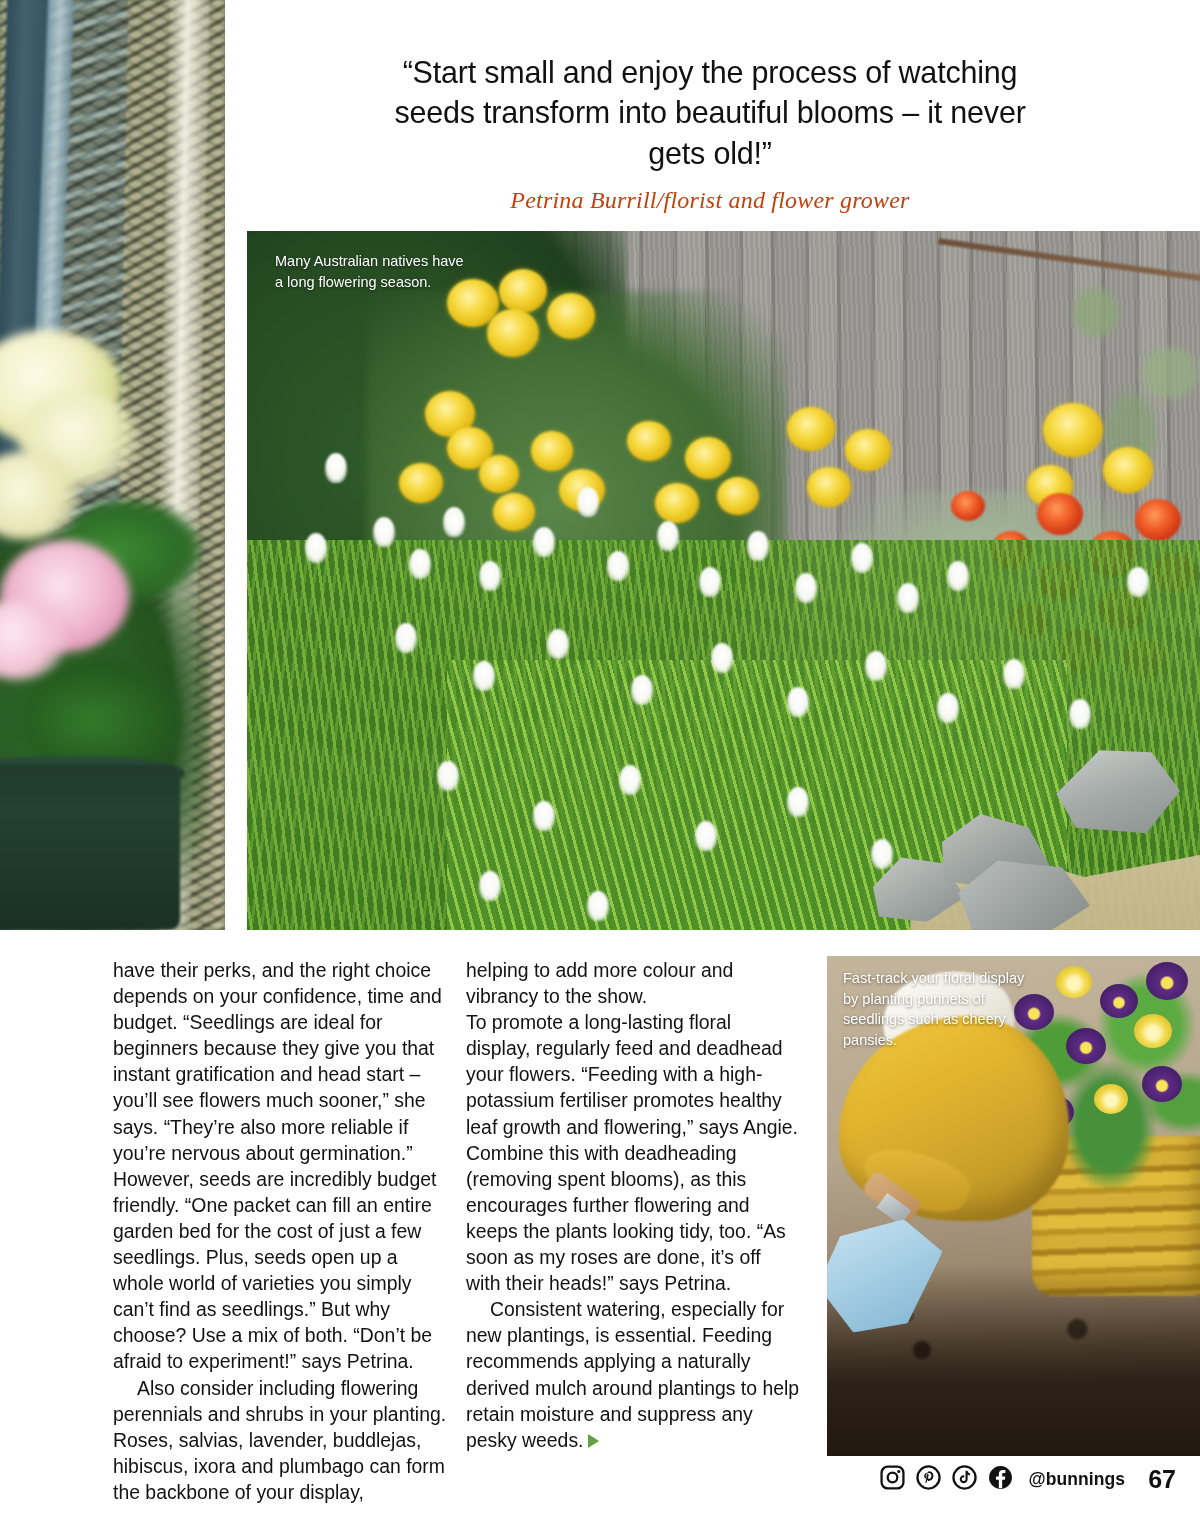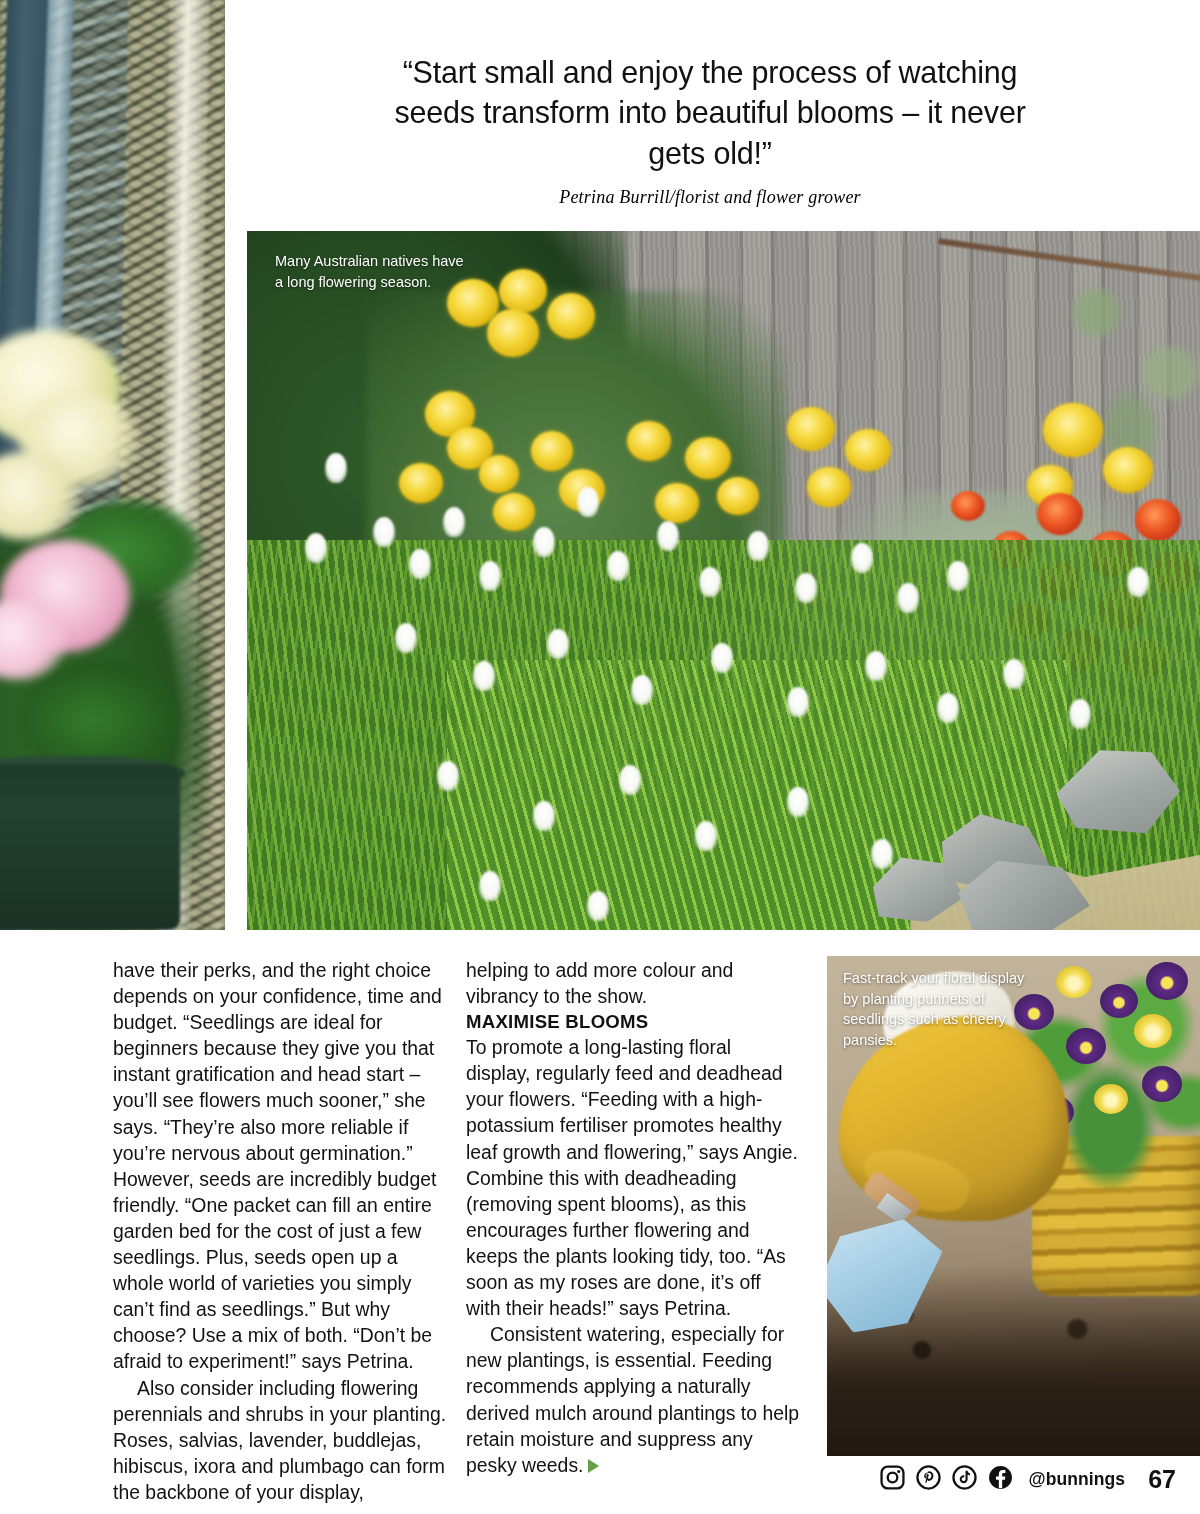--- a/index.html
+++ b/index.html
@@ -113,22 +113,22 @@
     font-size: 30.5px;
     line-height: 1.32;
     color: #111111;
     font-weight: 400;
     letter-spacing: -0.2px;
   }
   .quote-attrib {
     margin-top: 14px;
     font-family: "Liberation Serif", serif;
     font-style: italic;
-    font-size: 18px;
-    color: #000000;
+    font-size: 24px;
+    color: #c2410c;
     letter-spacing: .2px;
   }
 
   
   .hero {
     position: absolute;
     left: 247px; top: 231px;
     width: 953px; height: 699px;
     overflow: hidden;
     background: #8d8d8a;
@@ -546,21 +546,20 @@
     <div class="hero-caption">Many Australian natives have a long flowering season.</div>
   </div>
 
   <div class="col col-left">
     <p>have their perks, and the right choice depends on your confidence, time and budget. “Seedlings are ideal for beginners because they give you that instant gratification and head start – you’ll see flowers much sooner,” she says. “They’re also more reliable if you’re nervous about germination.” However, seeds are incredibly budget friendly. “One packet can fill an entire garden bed for the cost of just a few seedlings. Plus, seeds open up a whole world of varieties you simply can’t find as seedlings.” But why choose? Use a mix of both. “Don’t be afraid to experiment!” says Petrina.</p>
     <p class="indent">Also consider including flowering perennials and shrubs in your planting. Roses, salvias, lavender, buddlejas, hibiscus, ixora and plumbago can form the backbone of your display,</p>
   </div>
 
   <div class="col col-mid">
     <p>helping to add more colour and vibrancy to the show.</p>
-    <p class="section-head">MAXIMISE BLOOMS</p>
     <p>To promote a long-lasting floral display, regularly feed and deadhead your flowers. “Feeding with a high-potassium fertiliser promotes healthy leaf growth and flowering,” says Angie. Combine this with deadheading (removing spent blooms), as this encourages further flowering and keeps the plants looking tidy, too. “As soon as my roses are done, it’s off with their heads!” says Petrina.</p>
     <p class="indent"><span>Consistent watering, especially for new plantings, is essential. Feeding recommends applying a naturally derived mulch around plantings to help retain moisture and suppress any pesky weeds.</span><span class="end-arrow"></span></p>
   </div>
 
   <div class="right-photo">
     <div class="rp-soil"></div>
     <div class="rp-darksoil"></div>
 
     <div class="rp-punnet"></div>
     <div class="rp-foliage"></div>

